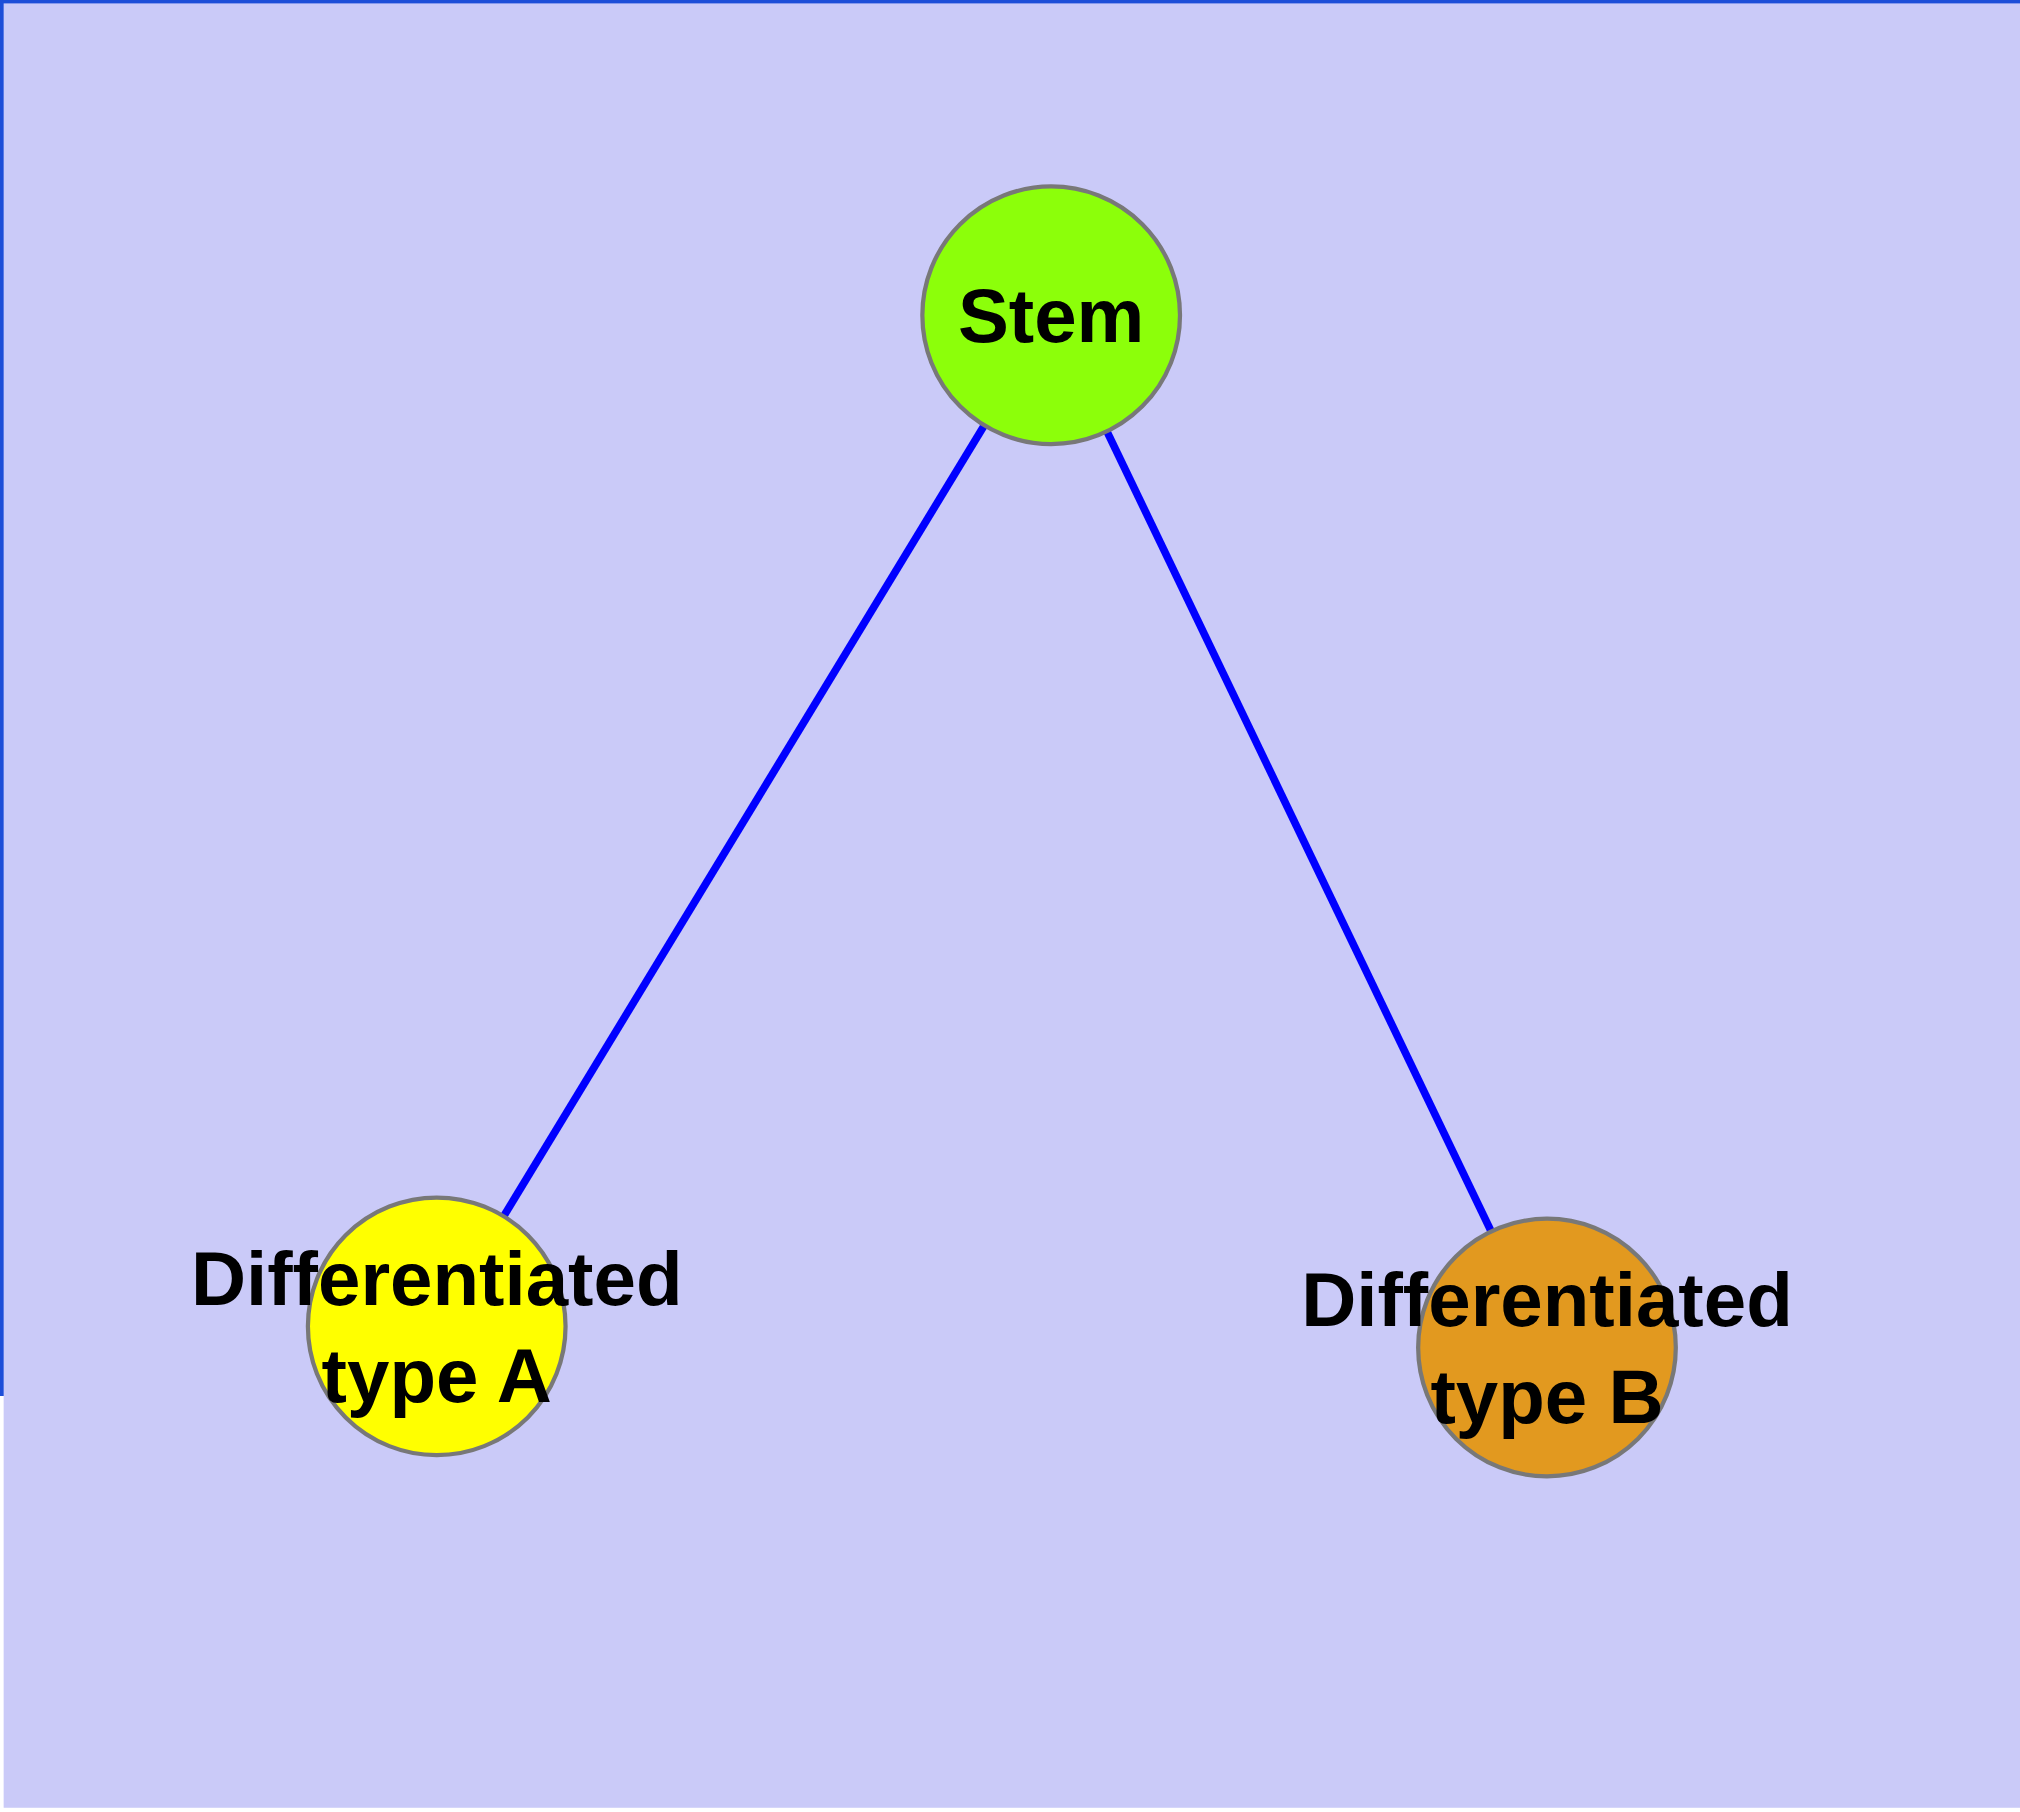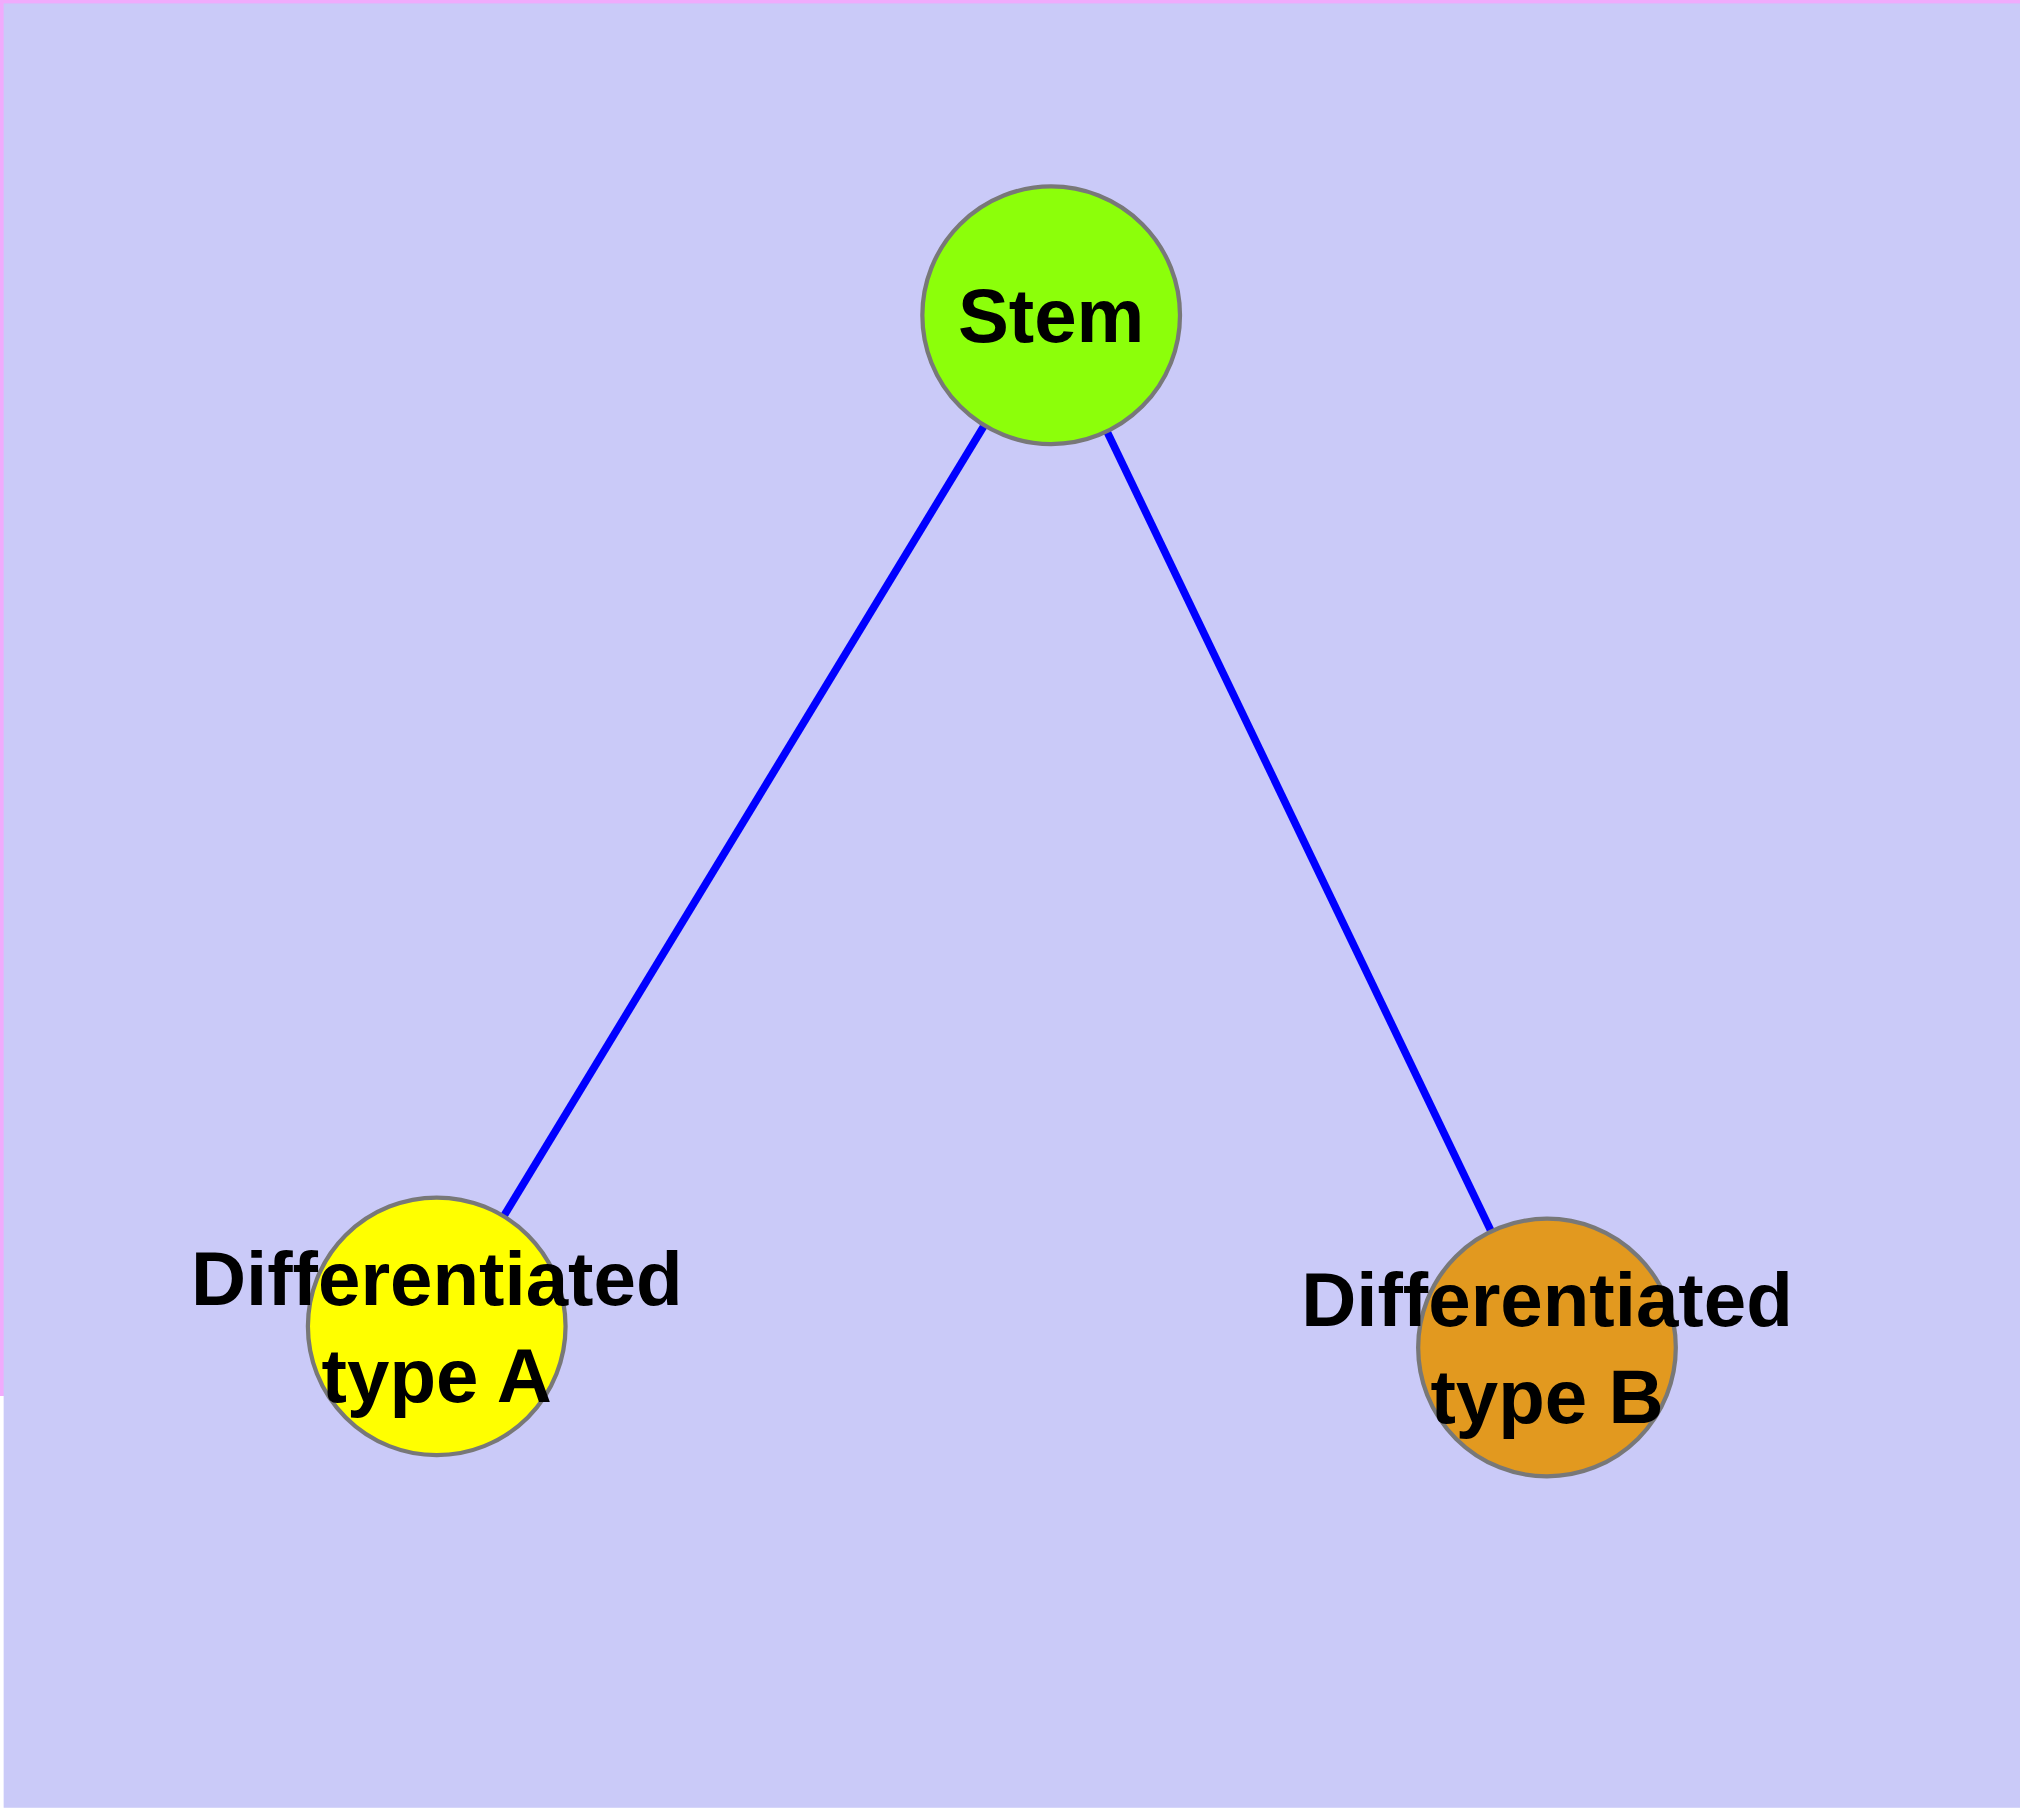--- a/index.html
+++ b/index.html
@@ -7,21 +7,21 @@
     padding: 0;
     background: #FFFFFF;
     width: 2021px;
     height: 1812px;
     overflow: hidden;
   }
   .stage {
     position: relative;
     width: 2021px;
     height: 1396px;
-    background: #f0abfc;
+    background: #1d4ed8;
   }
   svg.graph {
     position: absolute;
     left: 0;
     top: 0;
     display: block;
   }
   .edge {
     stroke-width: 9;
     stroke-linecap: butt;

